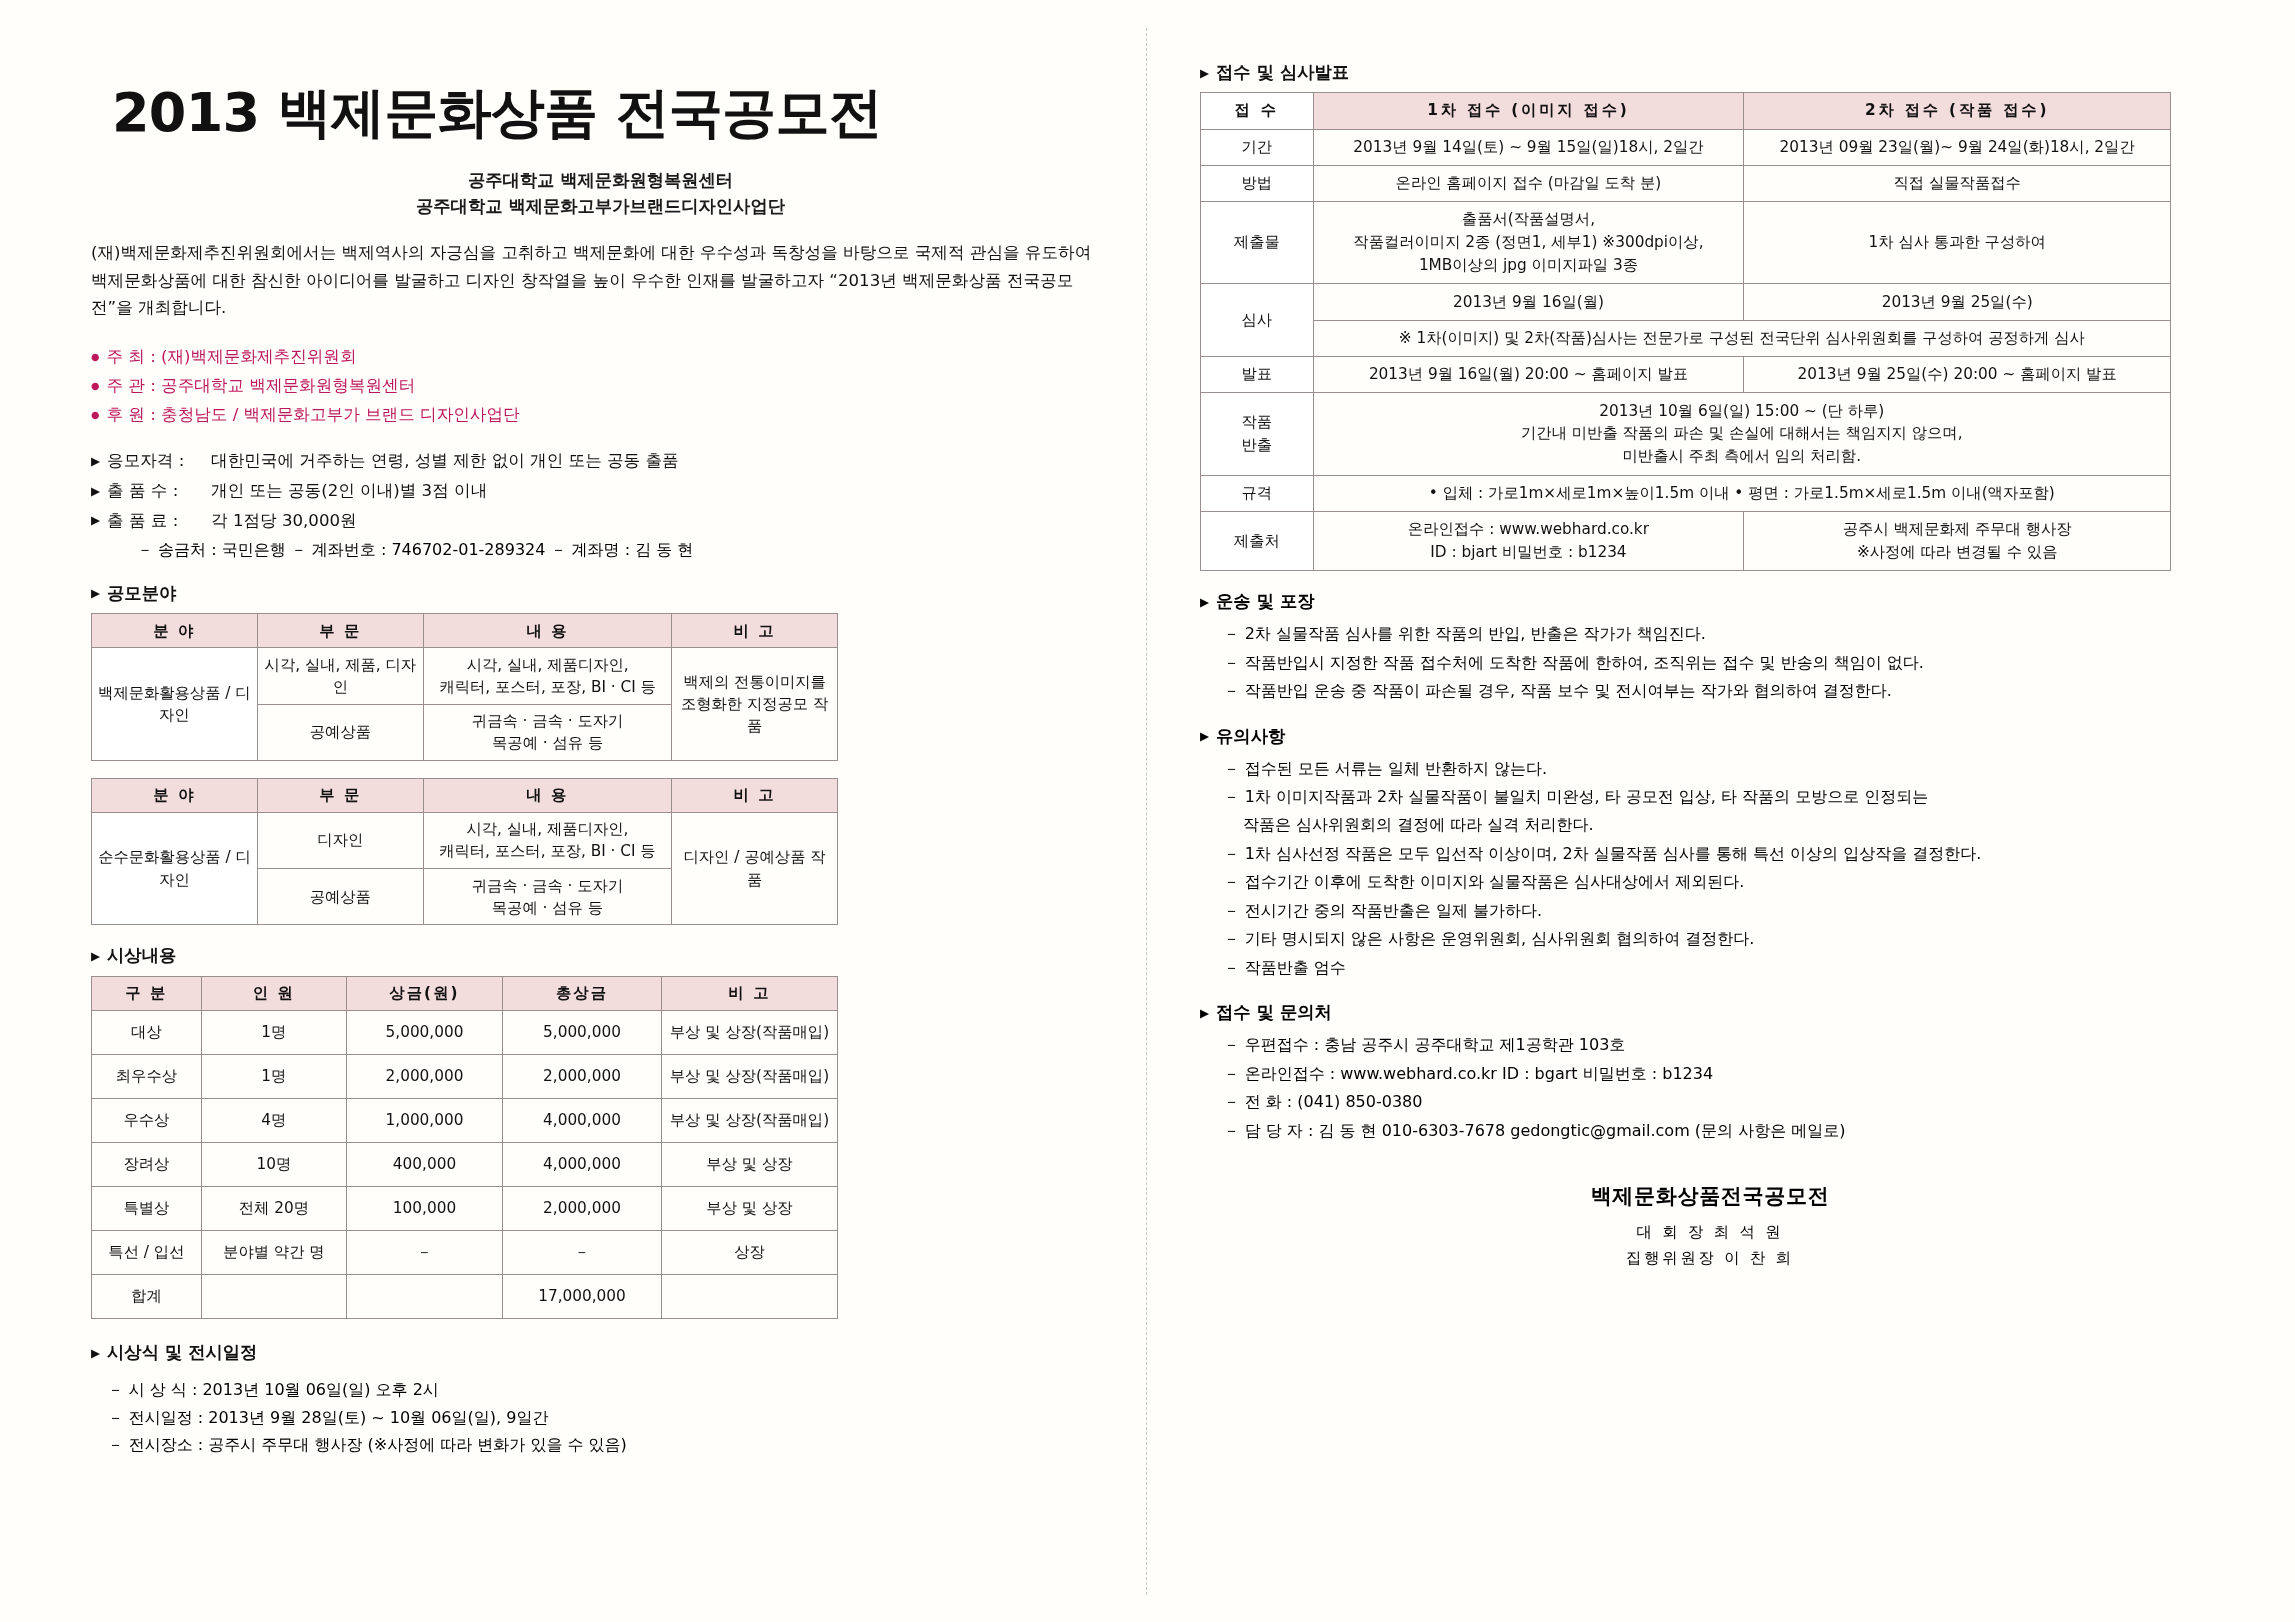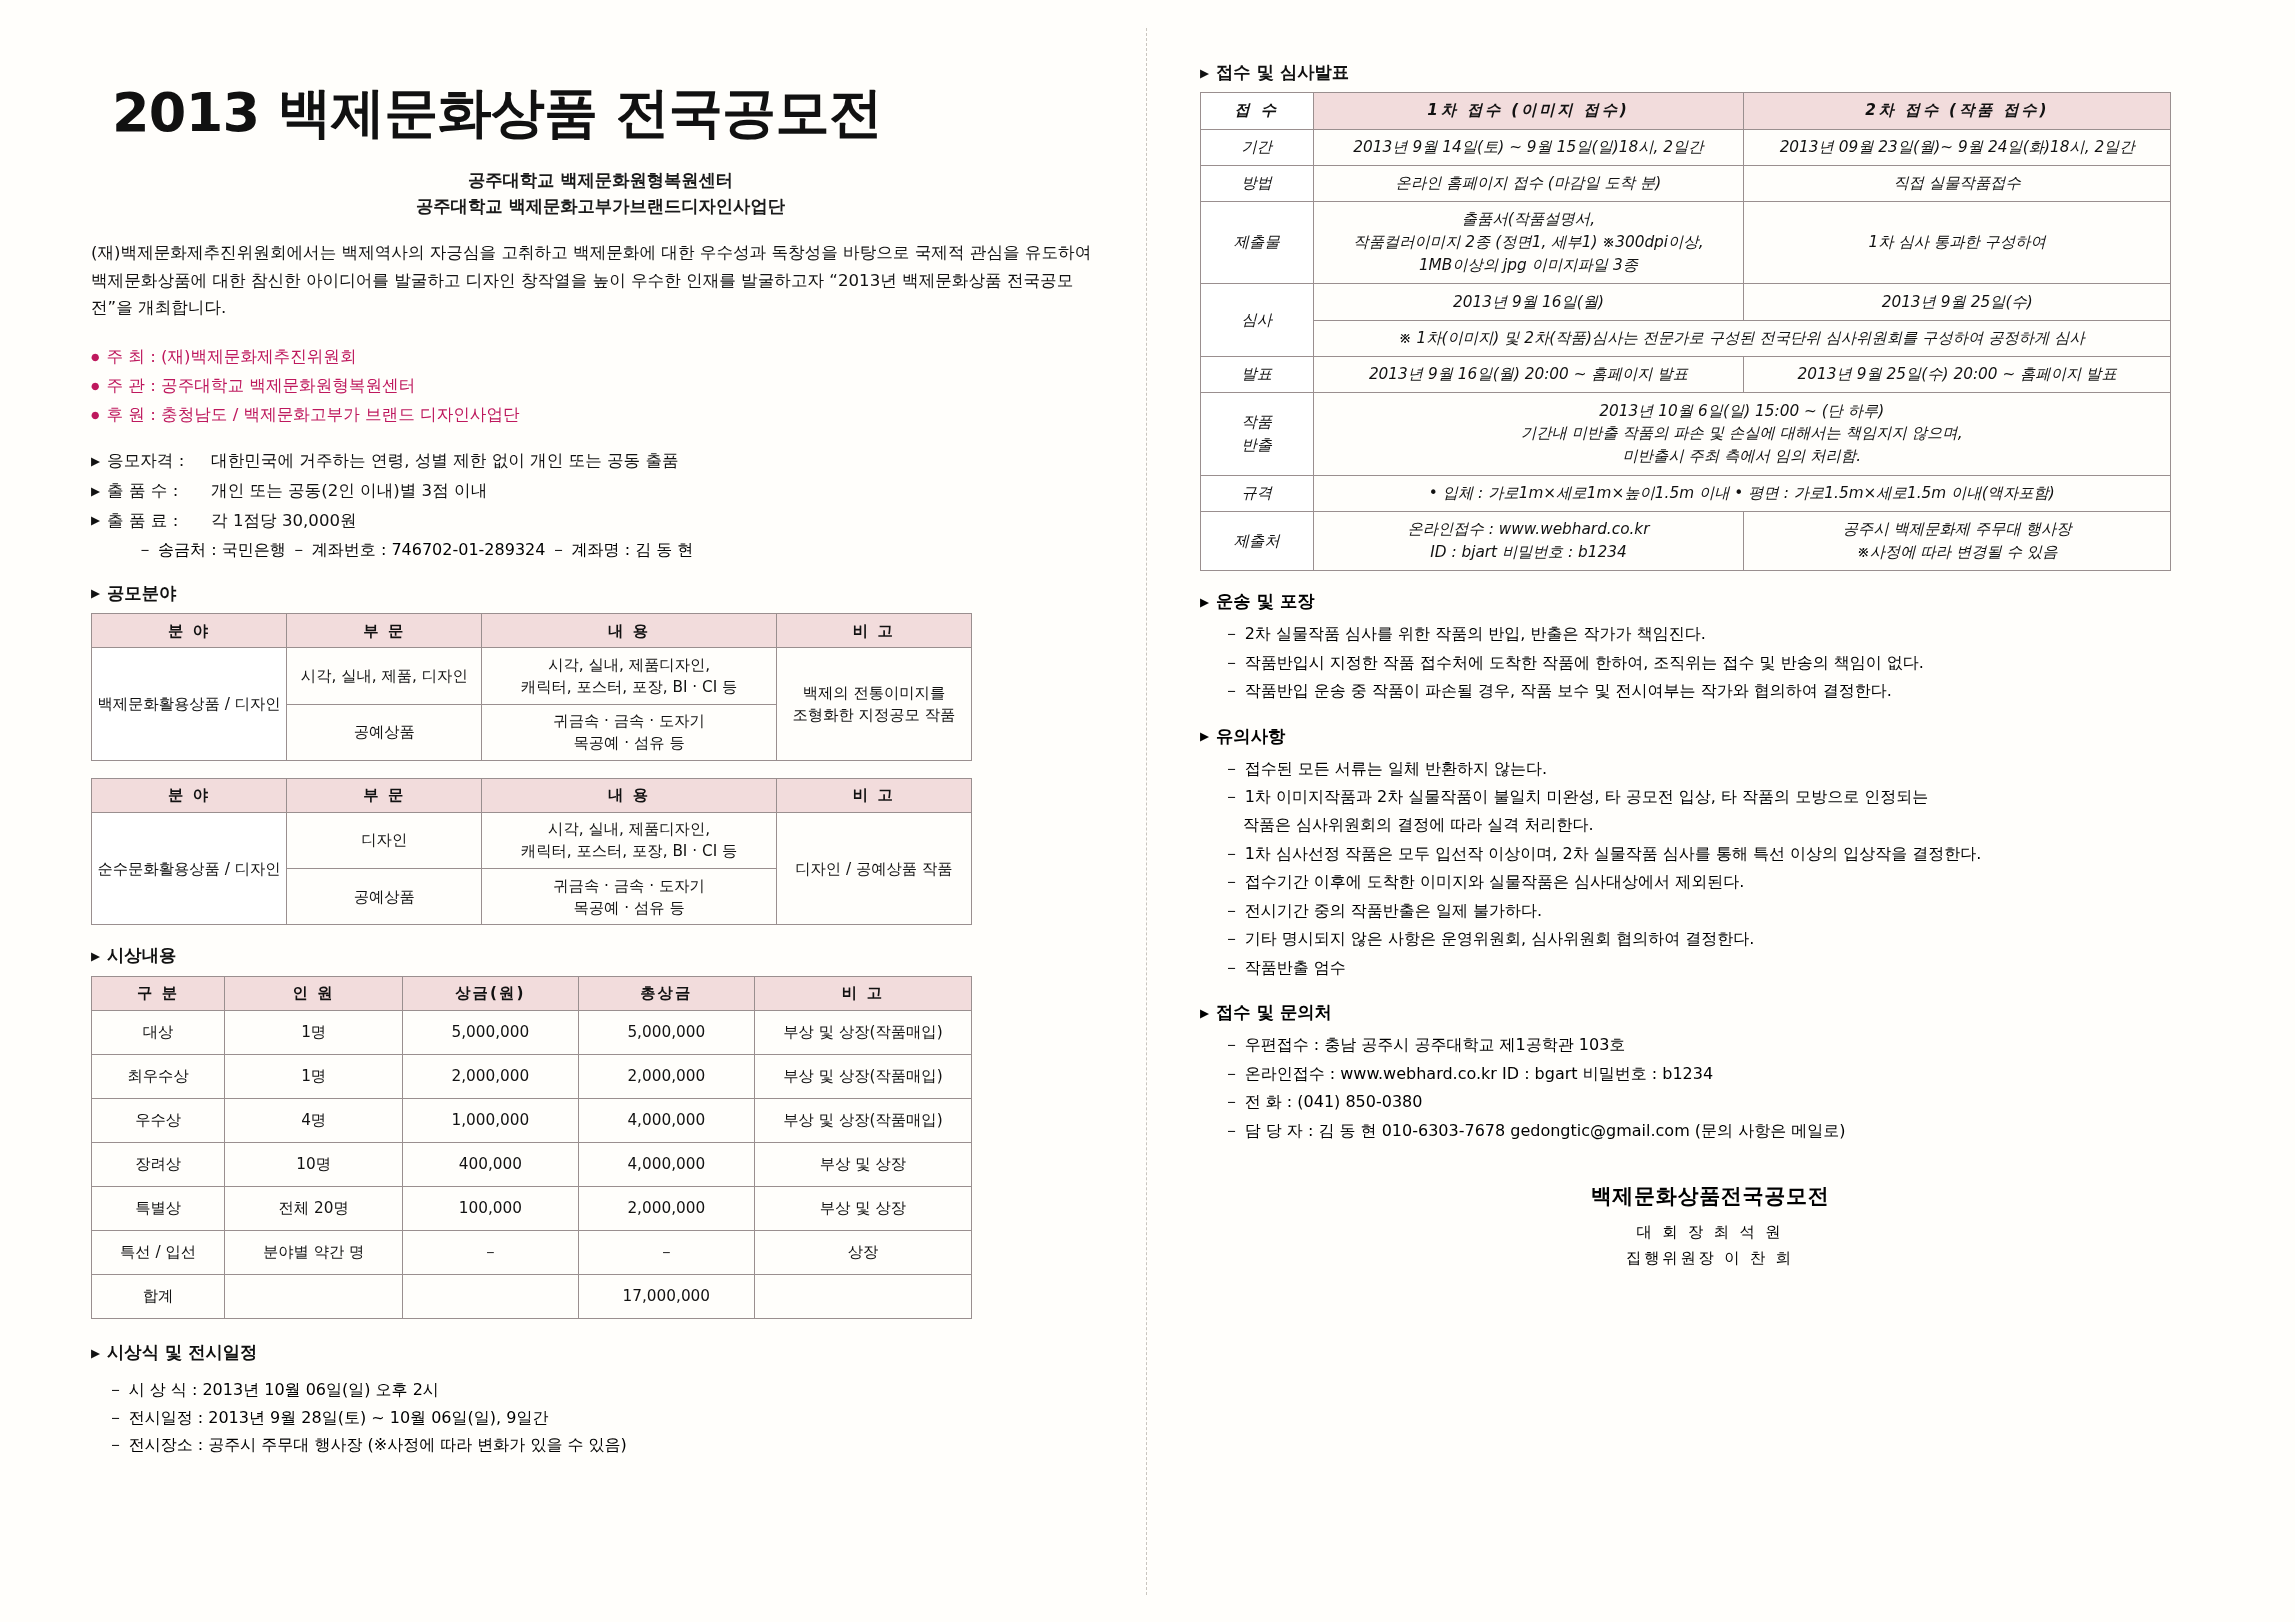--- a/index.html
+++ b/index.html
@@ -30,31 +30,31 @@
   .intro{font-size:16.6px;line-height:1.65;margin-top:19.4px;color:#111;}
   .host-list{margin-top:21px;}
   .host-line{font-size:16.6px;line-height:1.75;color:#be185d;}
   .bullet-dot::before{content:"\25CF";font-size:9.7px;vertical-align:middle;margin-right:7px;}
   .tri::before{content:"\25B6";font-size:11.8px;margin-right:7px;vertical-align:1.4px;}
   .qual{margin-top:16.6px;}
   .qual .row{font-size:16.6px;line-height:1.8;color:#111;}
   .qual .lbl{display:inline-block;min-width:104px;}
   .indent{padding-left:46px;font-size:16px;line-height:1.7;}
   .sec-head{font-size:17.3px;font-weight:bold;margin:18px 0 8.3px 0;color:#111;}
-  table{border-collapse:collapse;width:881px;font-size:15.3px;color:#111;}
+  table{border-collapse:collapse;width:747px;font-size:15.3px;color:#111;}
   table td,table th{border:0.7px solid #9a8f8f;text-align:center;vertical-align:middle;padding:5.5px 4.2px;line-height:1.45;font-weight:normal;}
   table th{background:#f2dcdc;font-weight:bold;letter-spacing:2.1px;}
   .t-field{background:#fff;}
   .awards td{height:32px;}
   .sched{margin-top:12.5px;}
   .sched .line{font-size:16px;line-height:1.72;padding-left:16.6px;}
 
   
   .rtable{border-collapse:collapse;width:971px;font-size:15.3px;color:#111;}
-  .rtable td,.rtable th{border:0.7px solid #9a8f8f;text-align:center;vertical-align:middle;padding:6.2px 5.5px;line-height:1.5;font-weight:normal;font-style:italic;}
+  .rtable td,.rtable th{border:0.7px solid #9a8f8f;text-align:center;vertical-align:middle;padding:6.2px 5.5px;line-height:1.5;font-weight:normal;}
   .rtable th{background:#f2dcdc;font-weight:bold;letter-spacing:2.8px;}
   .rtable .lab{background:#fff;width:104px;}
   .rblock{margin-top:18px;}
   .rblock .hd{font-size:17.3px;font-weight:bold;margin-bottom:7px;}
   .rblock .li{font-size:16px;line-height:1.78;padding-left:23.6px;}
   .rblock .li2{font-size:16px;line-height:1.78;padding-left:43px;}
   .footer{margin-top:37px;text-align:center;}
   .footer .f1{font-size:21px;font-weight:bold;letter-spacing:0.7px;}
   .footer .f2{font-size:15.3px;letter-spacing:2.8px;margin-top:9.7px;line-height:1.6;}
   .b{font-weight:bold;margin-left:16px;}

